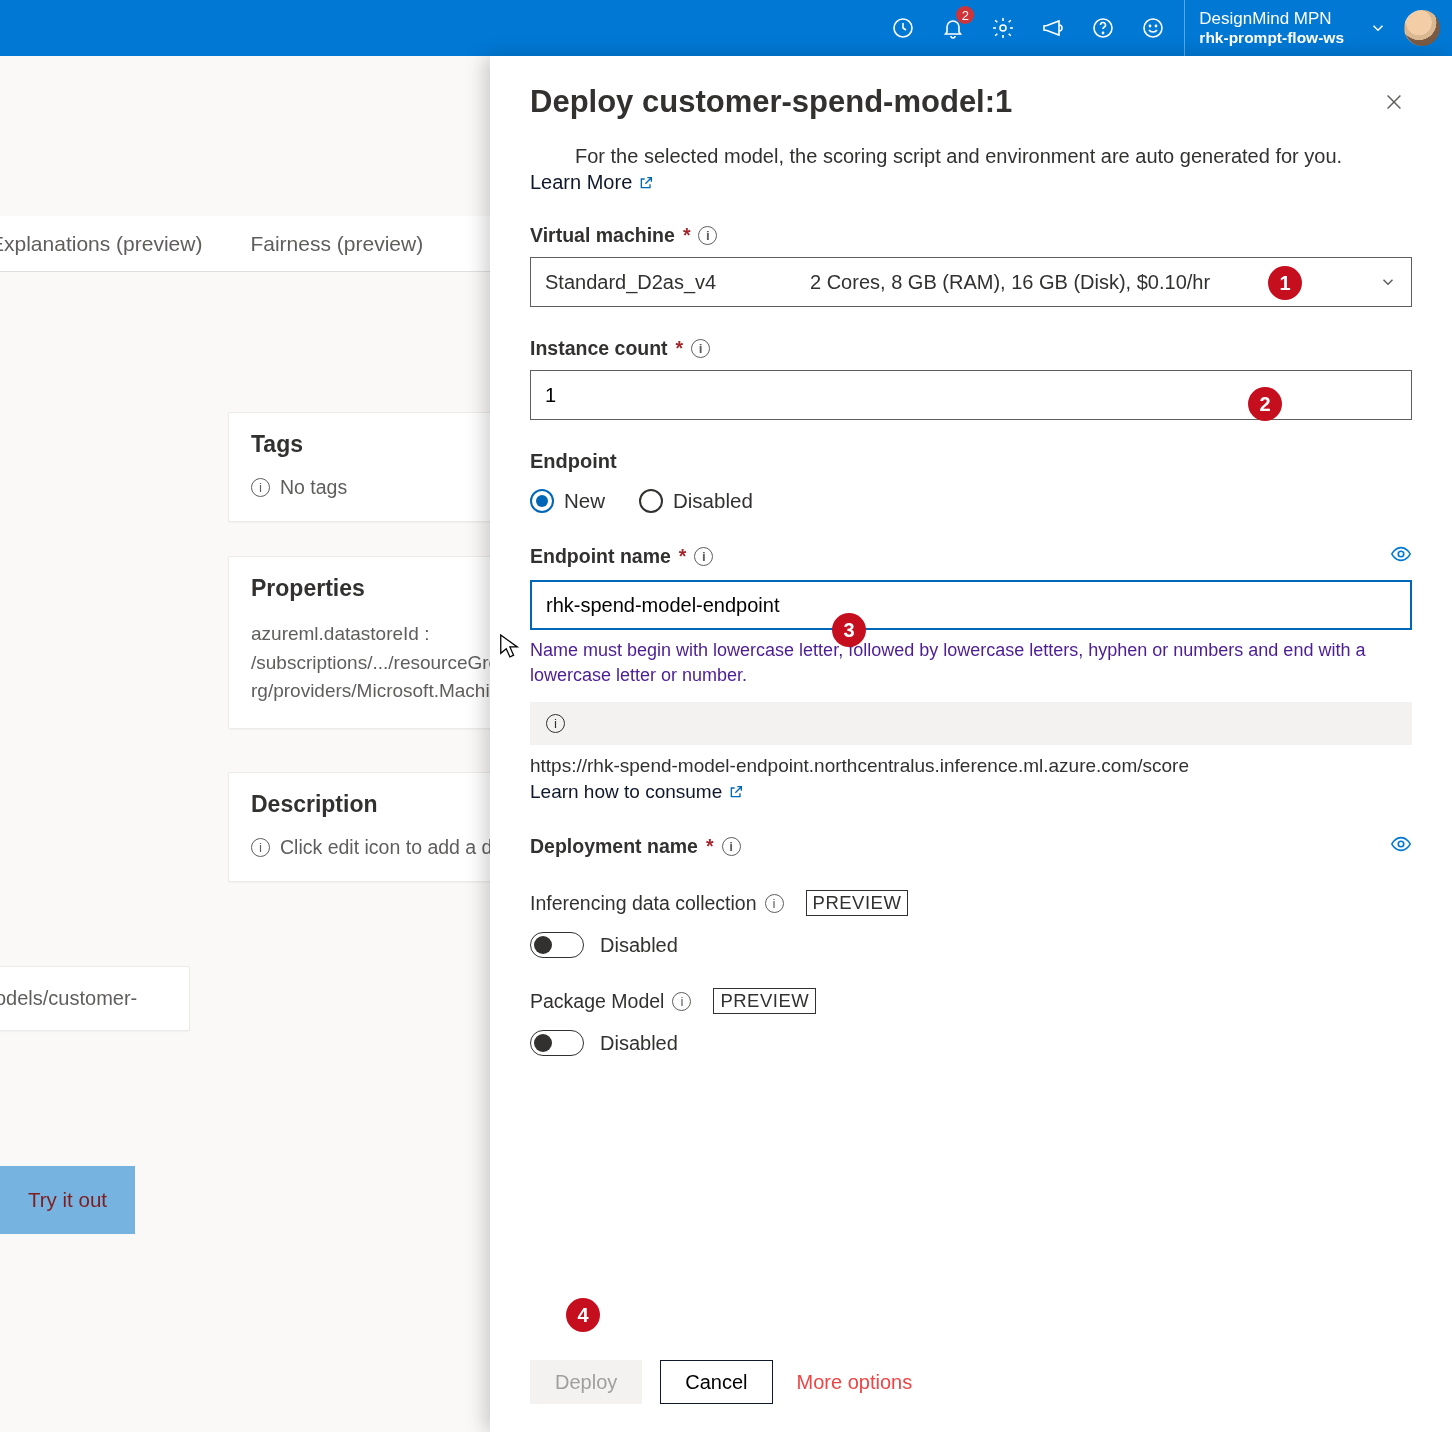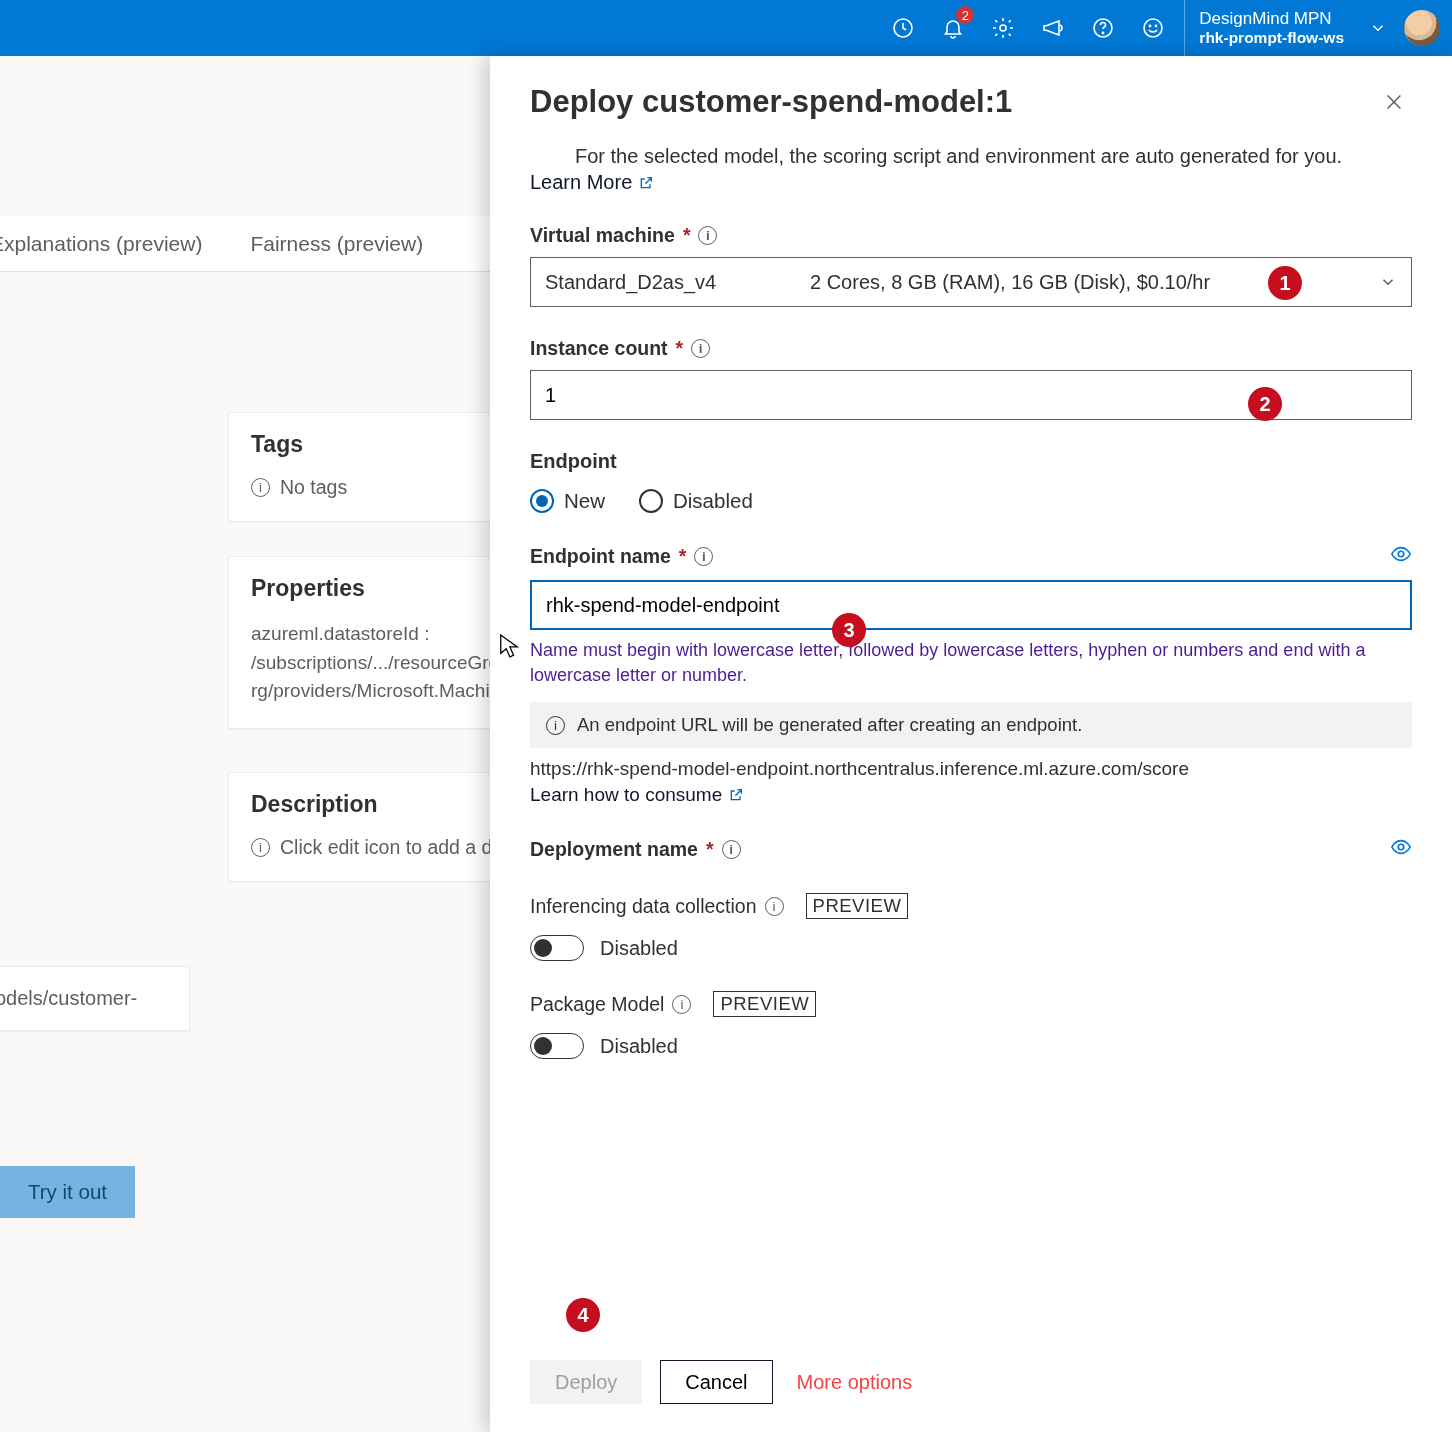--- a/index.html
+++ b/index.html
@@ -75,21 +75,21 @@
   }
   .card {
     position:absolute; background:#fff; border:1px solid #edebe9;
     border-radius:2px; box-shadow:0 1px 2px rgba(0,0,0,.04);
   }
   .card h3 { font-weight:600; font-size:2.3rem; padding:18px 22px 10px; }
   .card .empty-row { display:flex; align-items:center; gap:10px; padding:8px 22px 22px; color:#605e5c; font-size:1.95rem;}
   .card-body { padding:8px 22px 22px; font-size:1.9rem; color:#605e5c; line-height:1.5;}
   .tryit {
     position:absolute; left:0; top:1110px;
-    background:#76b3e0; color:#0c4a6e; border:none; padding:14px 28px;
+    background:#76b3e0; color:#7f1d1d; border:none; padding:22px 28px;
     font-size:2.05rem; cursor:pointer;
   }
 
   
   .flyout {
     position:absolute; top:56px; right:0; bottom:0;
     width: 962px;
     background:#fff;
     box-shadow: -6px 0 18px rgba(0,0,0,.18);
     display:flex; flex-direction:column;
@@ -343,21 +343,20 @@
             <circle cx="12" cy="12" r="3"></circle>
           </svg>
       </span>
     </div>
     <div class="text-input focused">
       <input value="rhk-spend-model-endpoint" style="">
     </div>
     <div class="validation-msg">Name must begin with lowercase letter, followed by lowercase letters, hyphen or numbers and end with a lowercase letter or number.</div>
     <div class="info-strip">
       <span class="info-ic" style="border-color:#323130;color:#323130;">i</span>
-      <span>An endpoint URL will be generated after creating an endpoint.</span>
     </div>
     <div class="url-line">https://rhk-spend-model-endpoint.northcentralus.inference.ml.azure.com/score</div>
     <span class="link sm" style="margin-top:4px;">
       <span>Learn how to consume</span>
       <svg class="ext-icon" viewBox="0 0 24 24" stroke="#0067b8" fill="none" stroke-width="2">
           <path d="M14 4h6v6M20 4l-9 9M18 14v5H5V6h5"></path>
         </svg>
     </span>
 
     

